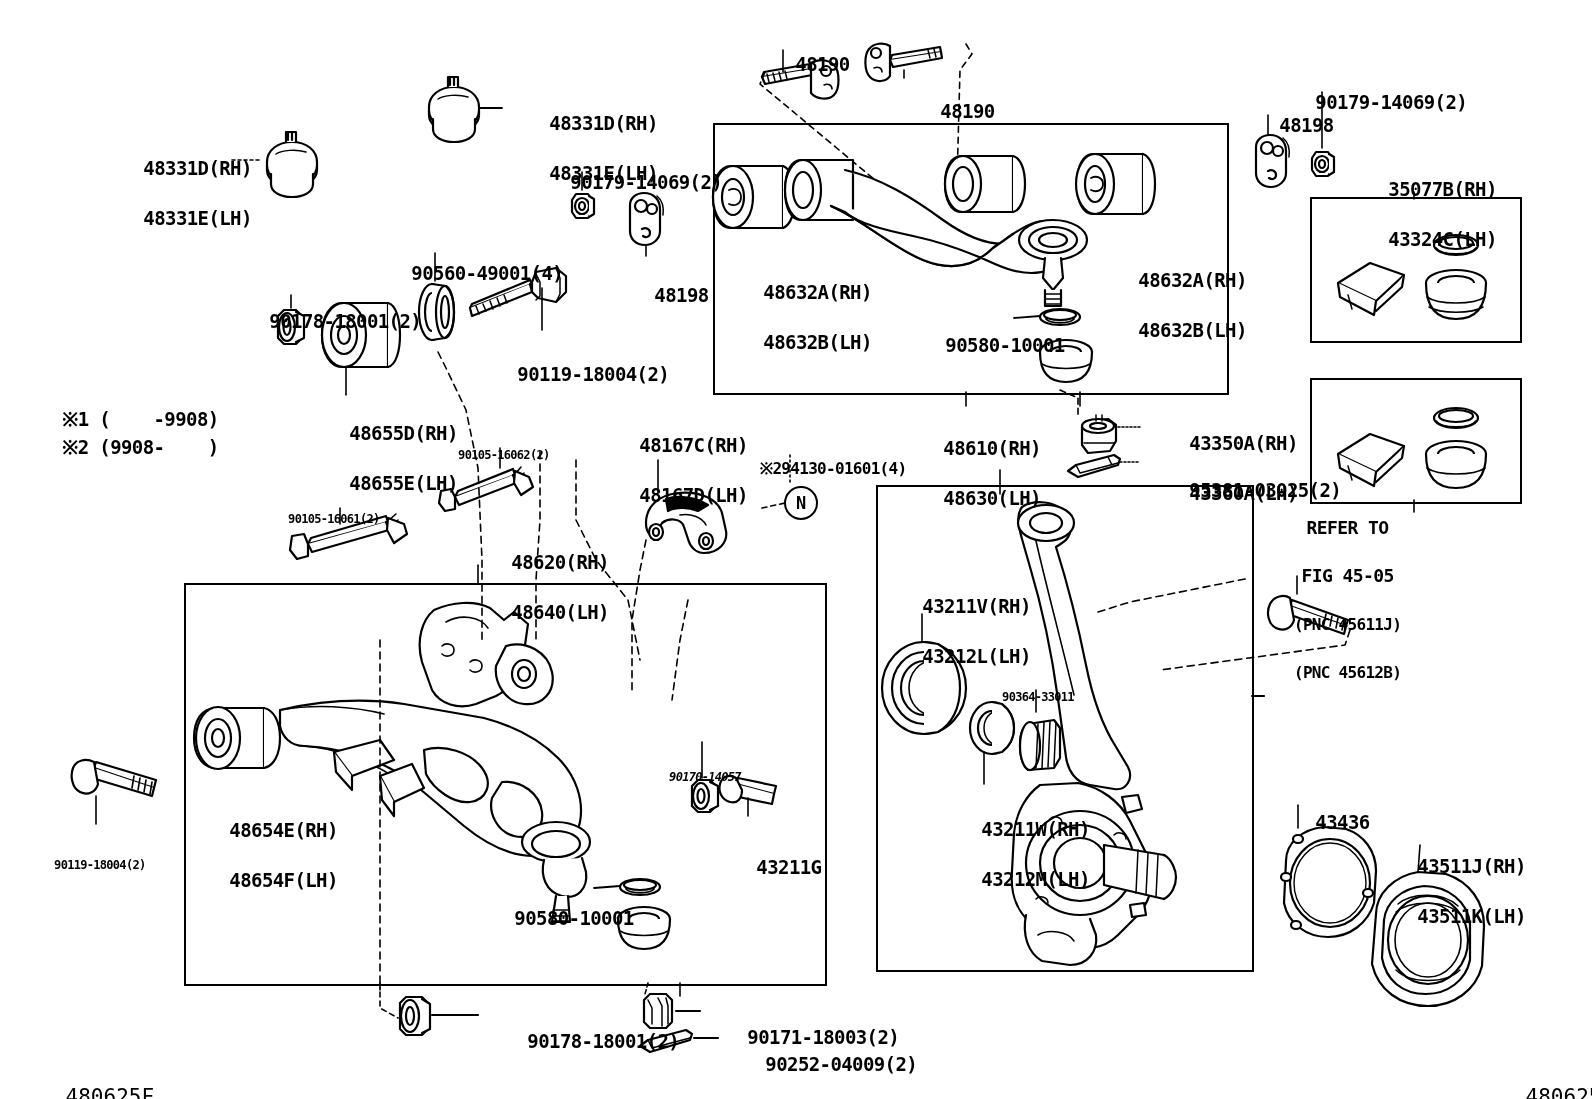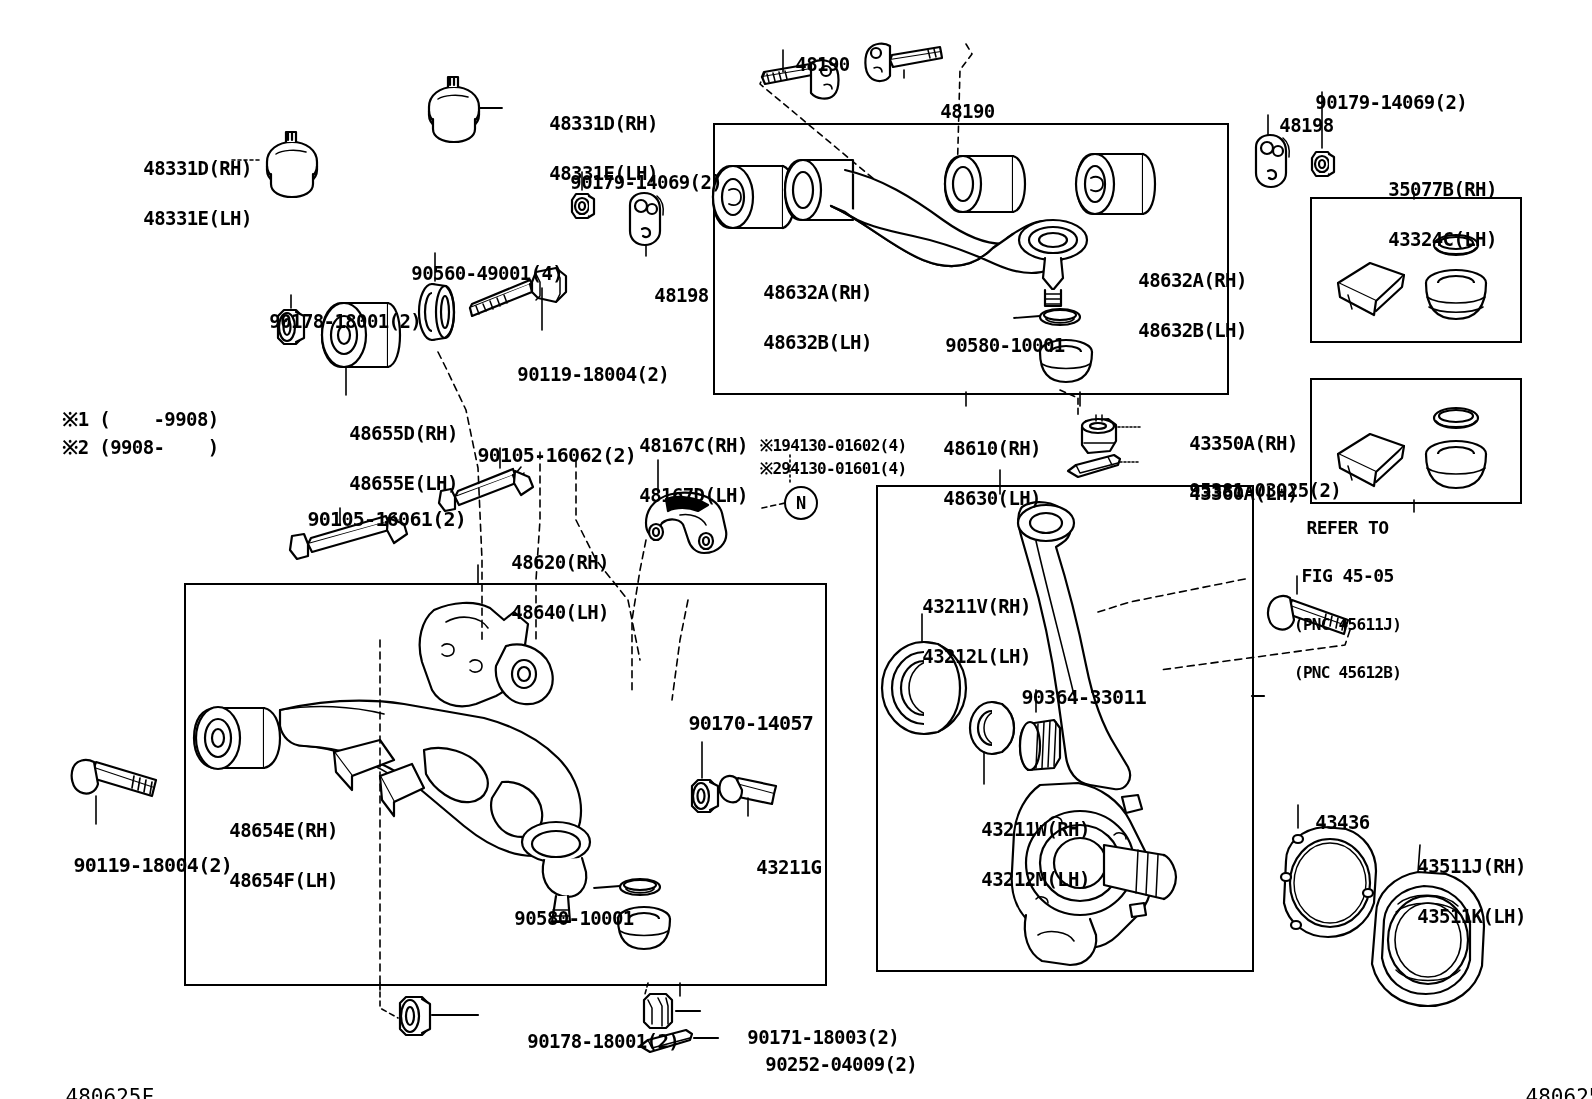--- a/index.html
+++ b/index.html
@@ -15,21 +15,21 @@
     position:absolute;
     font-family:"DejaVu Sans Mono","Liberation Mono",monospace;
     font-size:19px;
     font-weight:bold;
     letter-spacing:-0.6px;
     line-height:25px;
     white-space:pre;
     color:#000;
     text-align:center;
   }
-  .lbl.sm{font-size:20px;letter-spacing:-0.7px;line-height:23px;}
+  .lbl.sm{font-size:12px;letter-spacing:-0.7px;line-height:23px;}
   .lbl.tiny{font-size:16px;letter-spacing:-0.7px;line-height:21px;font-weight:bold;}
   .lbl.foot{font-size:21px;font-weight:normal;letter-spacing:0px;}
   .lbl.ref{font-size:18px;line-height:23px;}
   .box{
     position:absolute;
     border:2.5px solid #000;
     background:transparent;
   }
   svg{position:absolute;left:0;top:0;overflow:visible;}
   .nocirc{
@@ -542,23 +542,20 @@
   <div class="lbl" style="left:468px;top:525px;">
     <span>48620(RH)</span><br>
     <span>48640(LH)</span>
   </div>
 
   <div class="lbl" style="left:596px;top:408px;">
     <span>48167C(RH)</span><br>
     <span>48167D(LH)</span>
   </div>
 
-  <div class="lbl tiny" style="left:724px;top:414px;">
-    <span>※1</span><span>94130-01602(4)</span>
-  </div>
   <div class="lbl tiny" style="left:724px;top:437px;">
     <span>※2</span><span>94130-01601(4)</span>
   </div>
 
   <div class="lbl" style="left:900px;top:411px;">
     <span>48610(RH)</span><br>
     <span>48630(LH)</span>
   </div>
 
   <div class="lbl" style="left:752px;top:27px;">
@@ -636,21 +633,21 @@
 
   <div class="lbl" style="left:186px;top:793px;">
     <span>48654E(RH)</span><br>
     <span>48654F(LH)</span>
   </div>
 
   <div class="lbl sm" style="left:28px;top:831px;">
     <span>90119-18004(2)</span>
   </div>
 
-  <div class="lbl sm" style="left:643px;top:689px;">
+  <div class="lbl sm" style="left:643px;top:743px;font-style:italic;">
     <span>90170-14057</span>
   </div>
 
   <div class="lbl" style="left:713px;top:830px;">
     <span>43211G</span>
   </div>
 
   <div class="lbl" style="left:471px;top:881px;">
     <span>90580-10001</span>
   </div>

